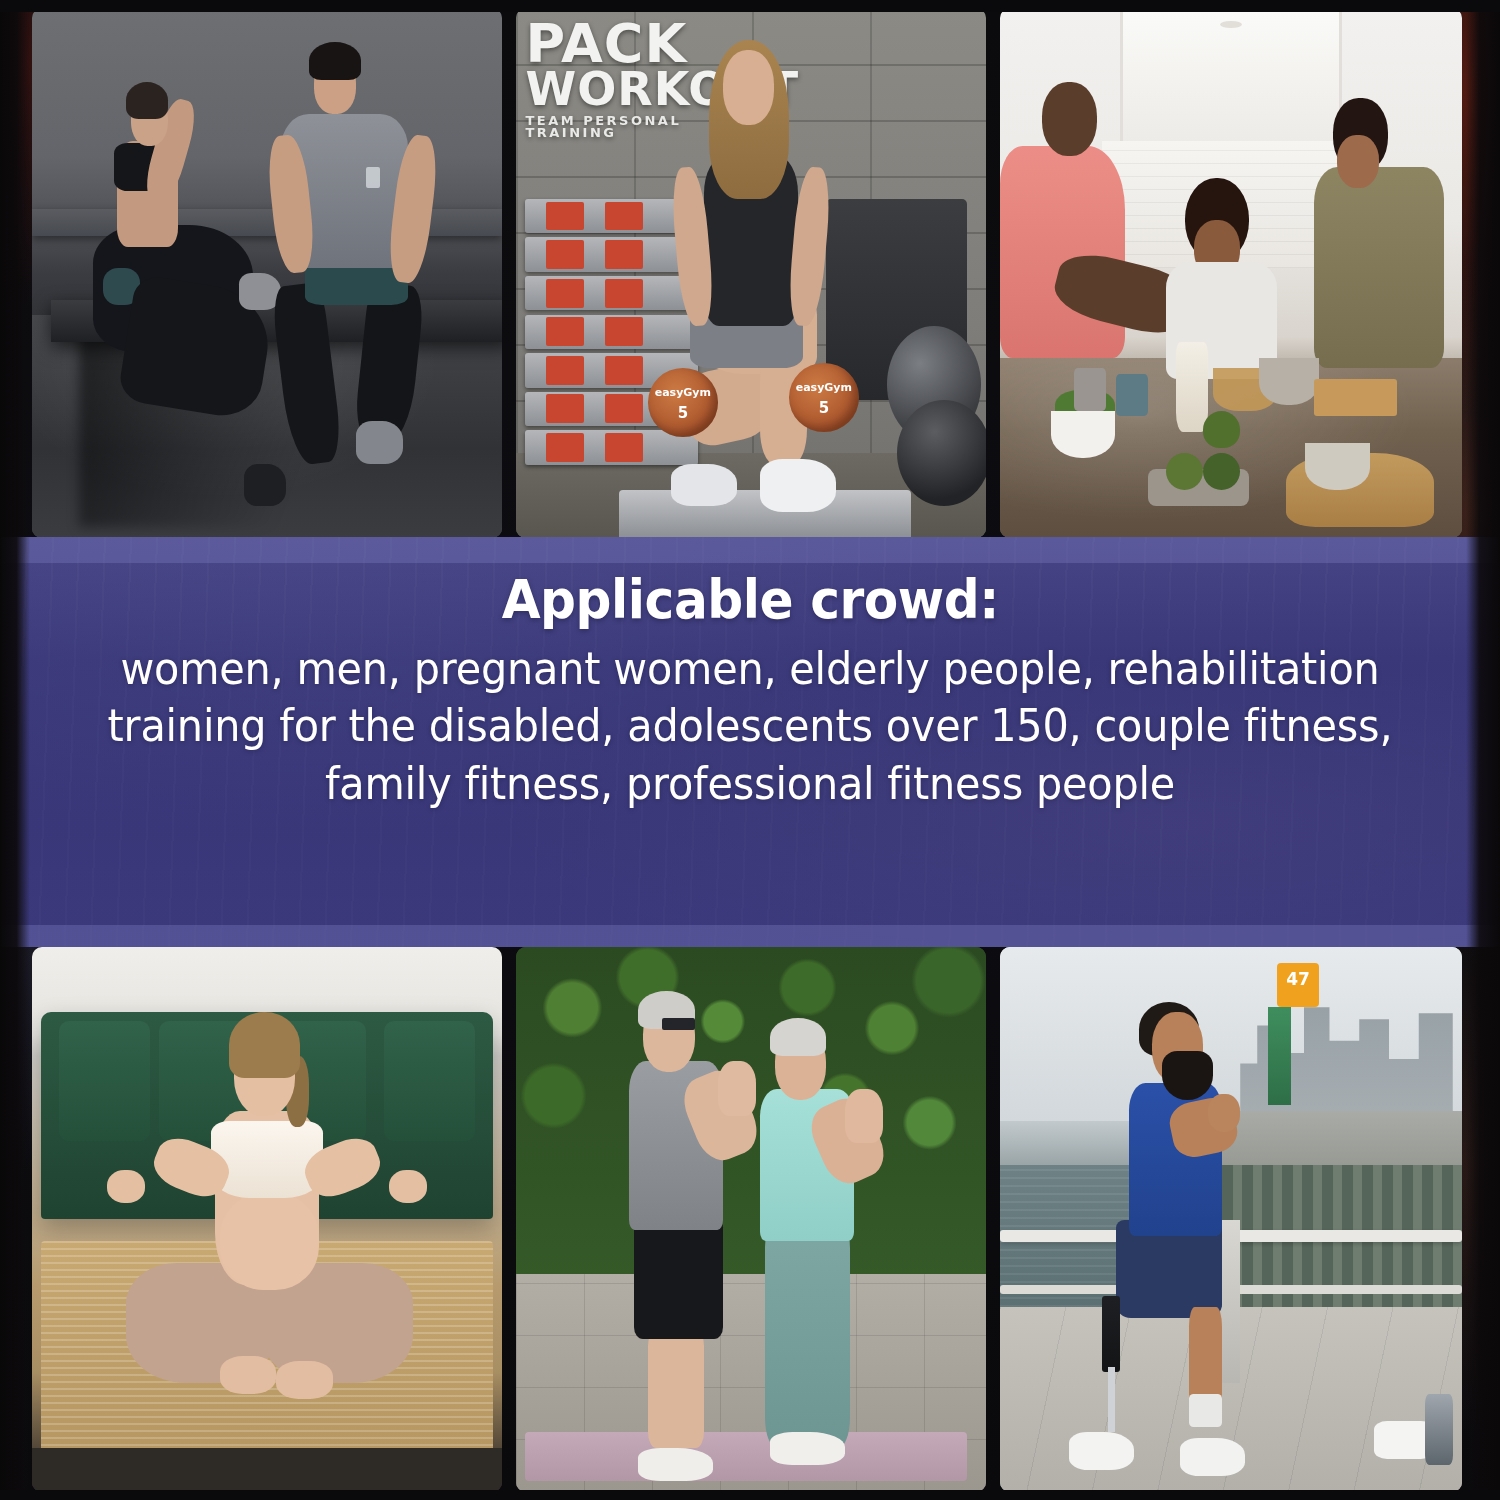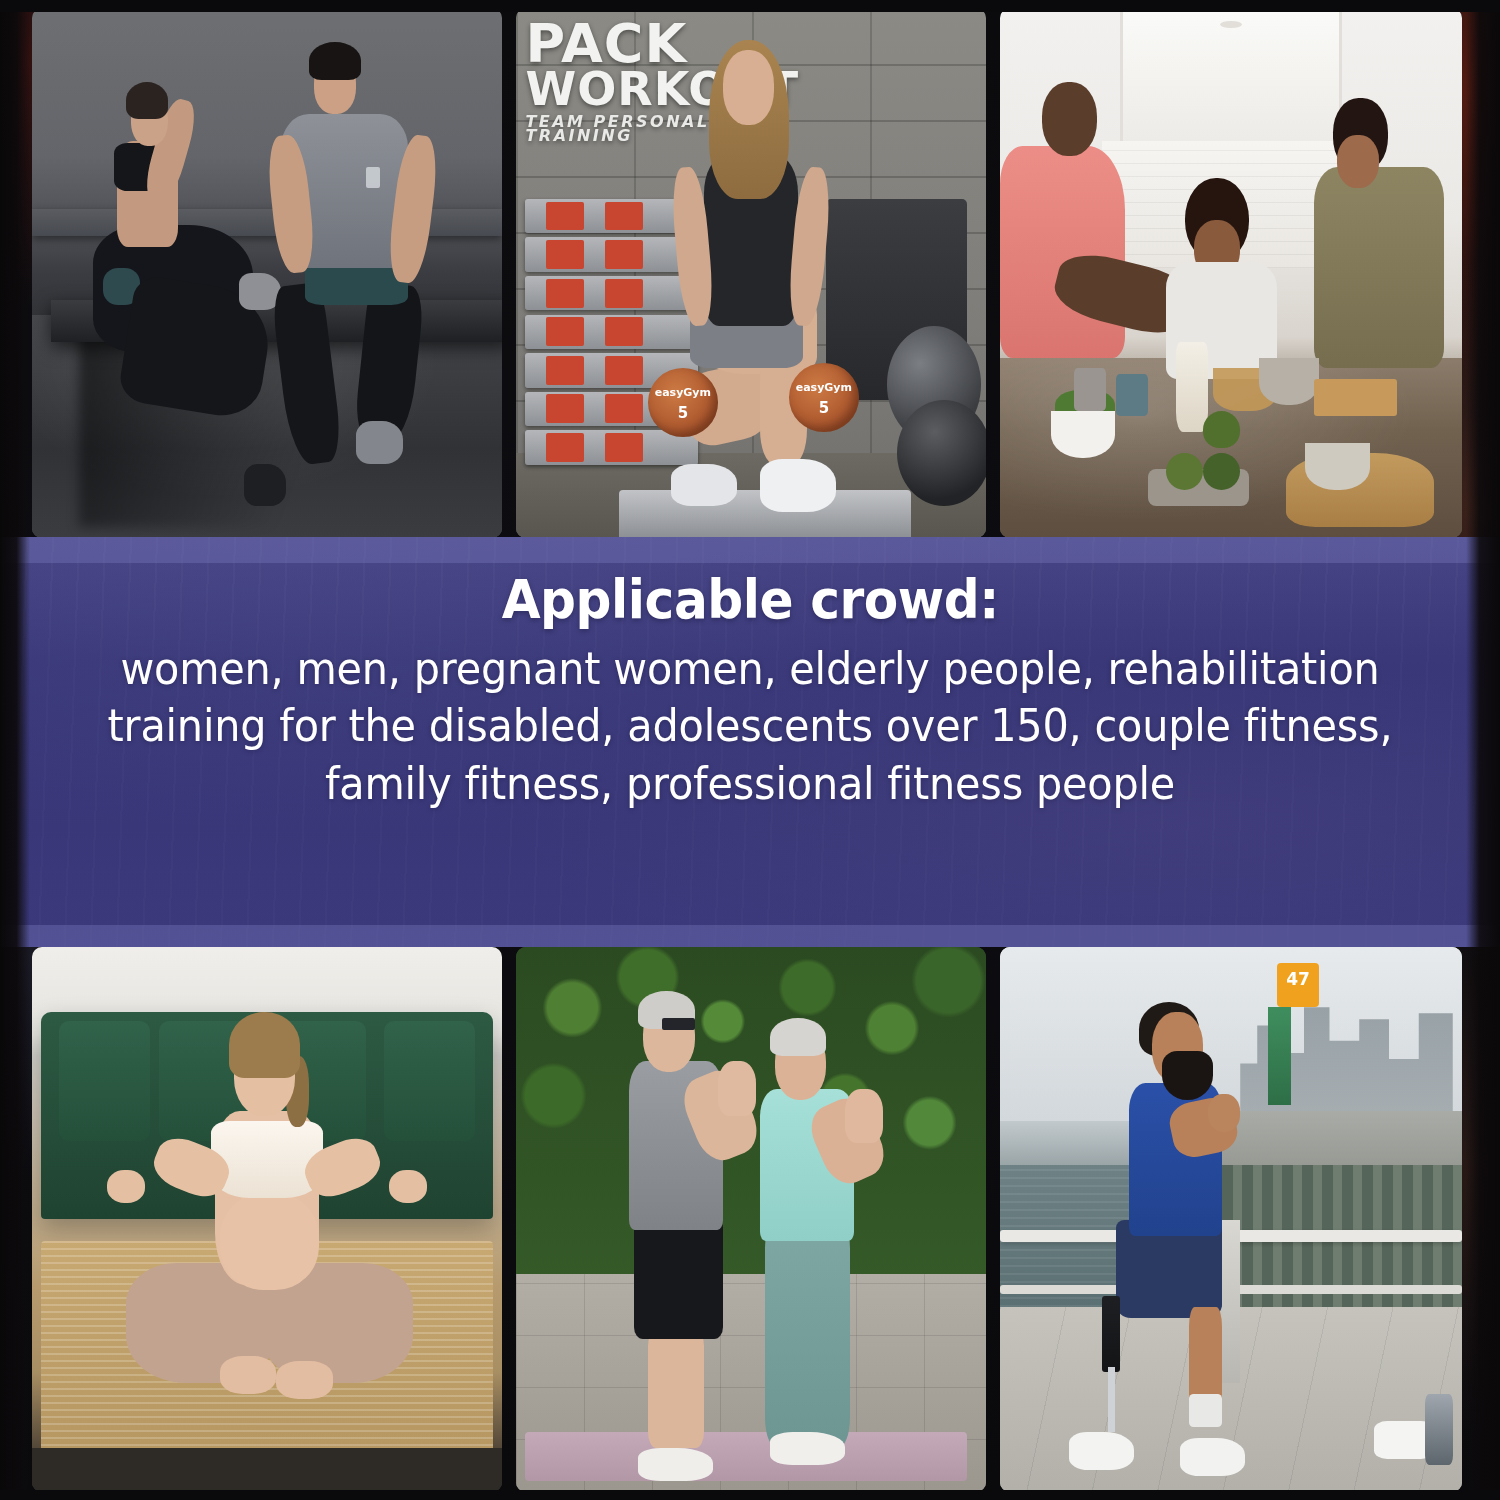--- a/index.html
+++ b/index.html
@@ -133,21 +133,21 @@
     background-size:100% 56px, 118px 100%;
     opacity:.85;
   }
   .p2-wallword {
     position:absolute; left:2%; top:2%; width:52%;
     color:#f2f2f0; font-weight:800; letter-spacing:1px; line-height:.92;
     text-shadow:0 2px 5px rgba(0,0,0,.45);
   }
   .p2-wallword .l1 { font-size:54px; }
   .p2-wallword .l2 { font-size:46px; }
-  .p2-wallword .l3 { font-size:16px; letter-spacing:2.5px; margin-top:4px; opacity:.92;font-style:italic; }
+  .p2-wallword .l3 { font-size:13px; letter-spacing:2.5px; margin-top:4px; opacity:.92; }
   .p2-steps { position:absolute; left:2%; top:36%; width:40%; height:52%; }
   .p2-steps .st {
     position:absolute; left:0; width:92%; height:12.5%;
     background:linear-gradient(180deg,#b4b6ba,#8d9094);
     border-radius:3px; box-shadow:0 2px 4px rgba(0,0,0,.45);
   }
   .p2-steps .st i {
     position:absolute; left:12%; top:8%; width:22%; height:84%;
     background:#c8452f; border-radius:2px; display:block;
   }

